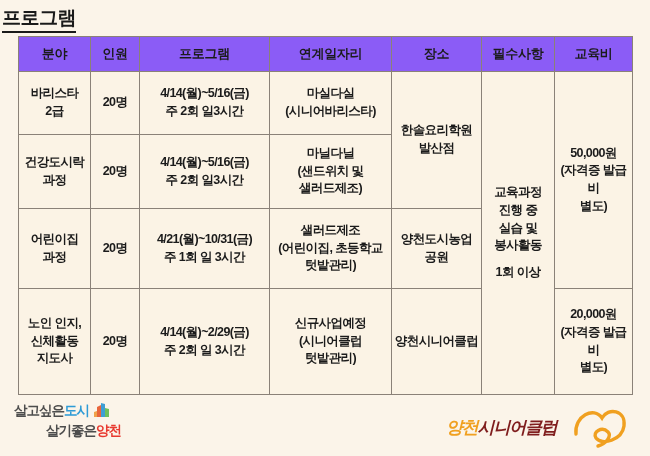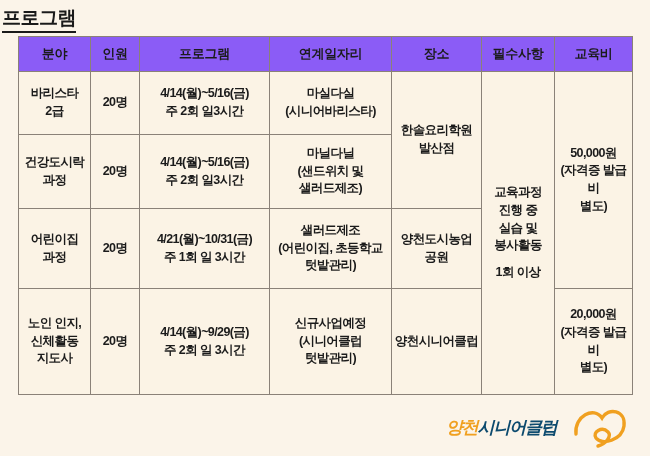--- a/index.html
+++ b/index.html
@@ -117,21 +117,21 @@
     position: absolute;
     left: 20px;
     top: 12px;
     font-size: 17px;
     font-weight: bold;
     font-style: italic;
     letter-spacing: -1.2px;
     white-space: nowrap;
   }
   .sc-orange { color: #F0A020; }
-  .sc-dark   { color: #0c4a6e; }
+  .sc-dark   { color: #7f1d1d; }
   .swirl {
     position: absolute;
     right: 6px;
     top: 0px;
   }
 </style>
 </head>
 <body>
 
 <div class="page-title">프로그램</div>
@@ -240,21 +240,21 @@
       <tr style="height:106px">
         <td class="cell-lines">
             <span>노인 인지,</span>
             <span>신체활동</span>
             <span>지도사</span>
           </td>
         <td class="cell-lines">
             <span>20명</span>
           </td>
         <td class="cell-lines">
-            <span>4/14(월)~9/29(금)</span>
+            <span>4/14(월)~2/29(금)</span>
             <span>주 2회 일 3시간</span>
           </td>
         <td class="cell-lines">
             <span>신규사업예정</span>
             <span>(시니어클럽</span>
             <span>텃밭관리)</span>
           </td>
         <td class="cell-lines place-cell">
             <span>양천시니어클럽</span>
           </td>
@@ -264,20 +264,33 @@
             <span>별도)</span>
           </td>
       </tr>
     </tbody>
   </table>
 </div>
 
 <div class="footer">
 
   <div class="logo-yangcheon-city">
+    <span class="logo-line1">
+      <span class="lg-gray">살고싶은</span><span class="lg-blue">도시</span><span class="bldg-icon">
+        <svg width="20" height="15" viewBox="0 0 20 15">
+          <polygon points="2,15 2,10 5,9 5,15" fill="#f0a34a"></polygon>
+          <polygon points="5,15 5,5 9,3 9,15" fill="#e8663c"></polygon>
+          <polygon points="9,15 9,1 13,2 13,15" fill="#3f9ed4"></polygon>
+          <polygon points="13,15 13,6 17,7 17,15" fill="#6fbf5c"></polygon>
+        </svg>
+      </span>
+    </span>
+    <span class="logo-line2">
+      <span class="lg-gray">살기좋은</span><span class="lg-red">양천</span>
+    </span>
   </div>
 
   <div class="logo-senior-club">
     <span class="swirl">
       <svg width="62" height="48" viewBox="0 0 62 48">
         <path d="M8 30 C6 12, 26 2, 34 14 C40 3, 58 6, 56 22 C54 36, 34 42, 28 34 C24 28, 34 22, 40 28 C44 32, 38 40, 30 42" fill="none" stroke="#F0A020" stroke-width="3.4" stroke-linecap="round"></path>
       </svg>
     </span>
     <span class="senior-text">
       <span class="sc-orange">양천</span><span class="sc-dark">시니어클럽</span>

